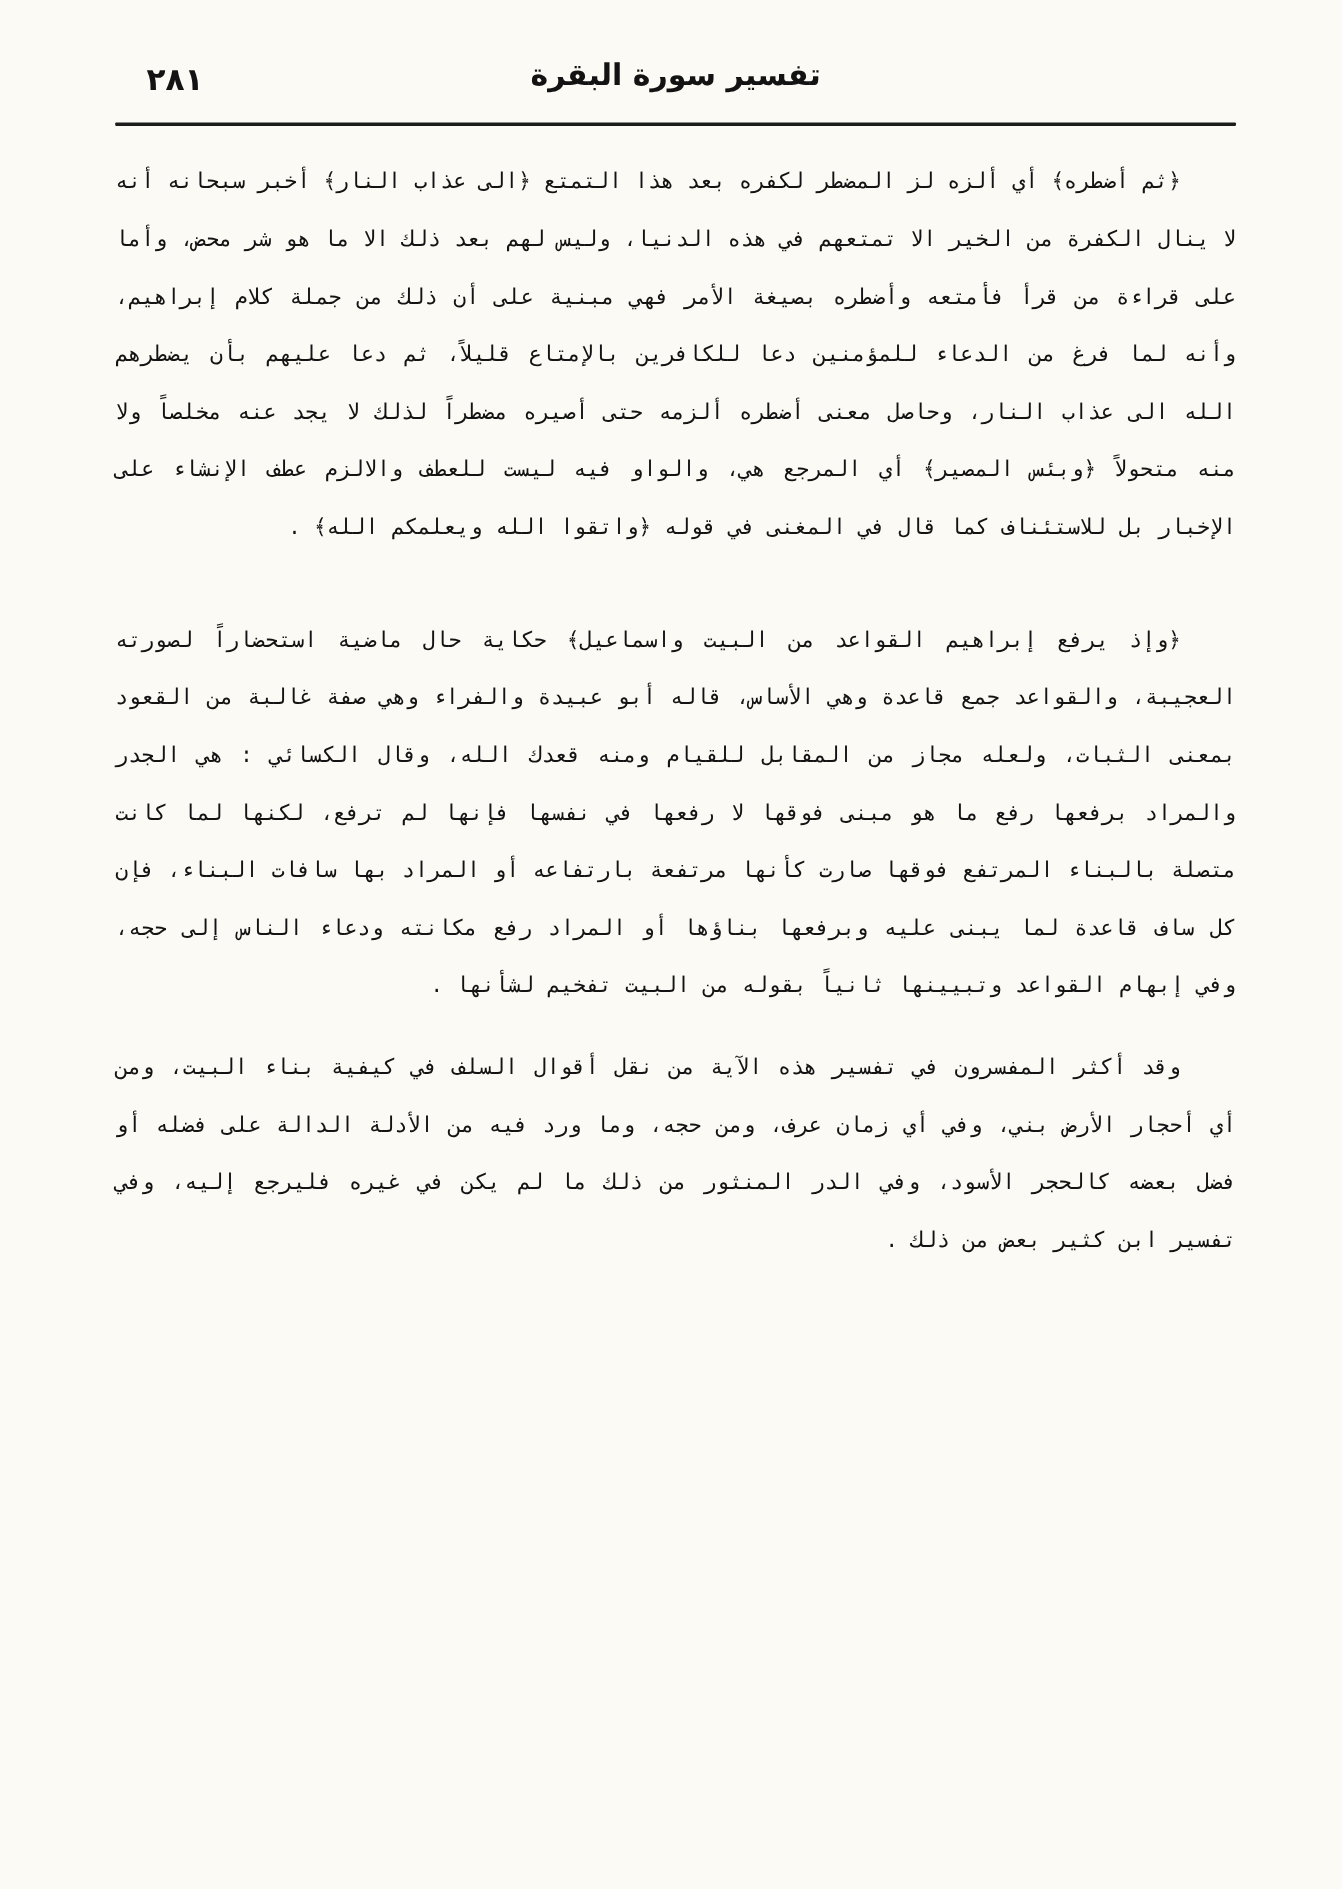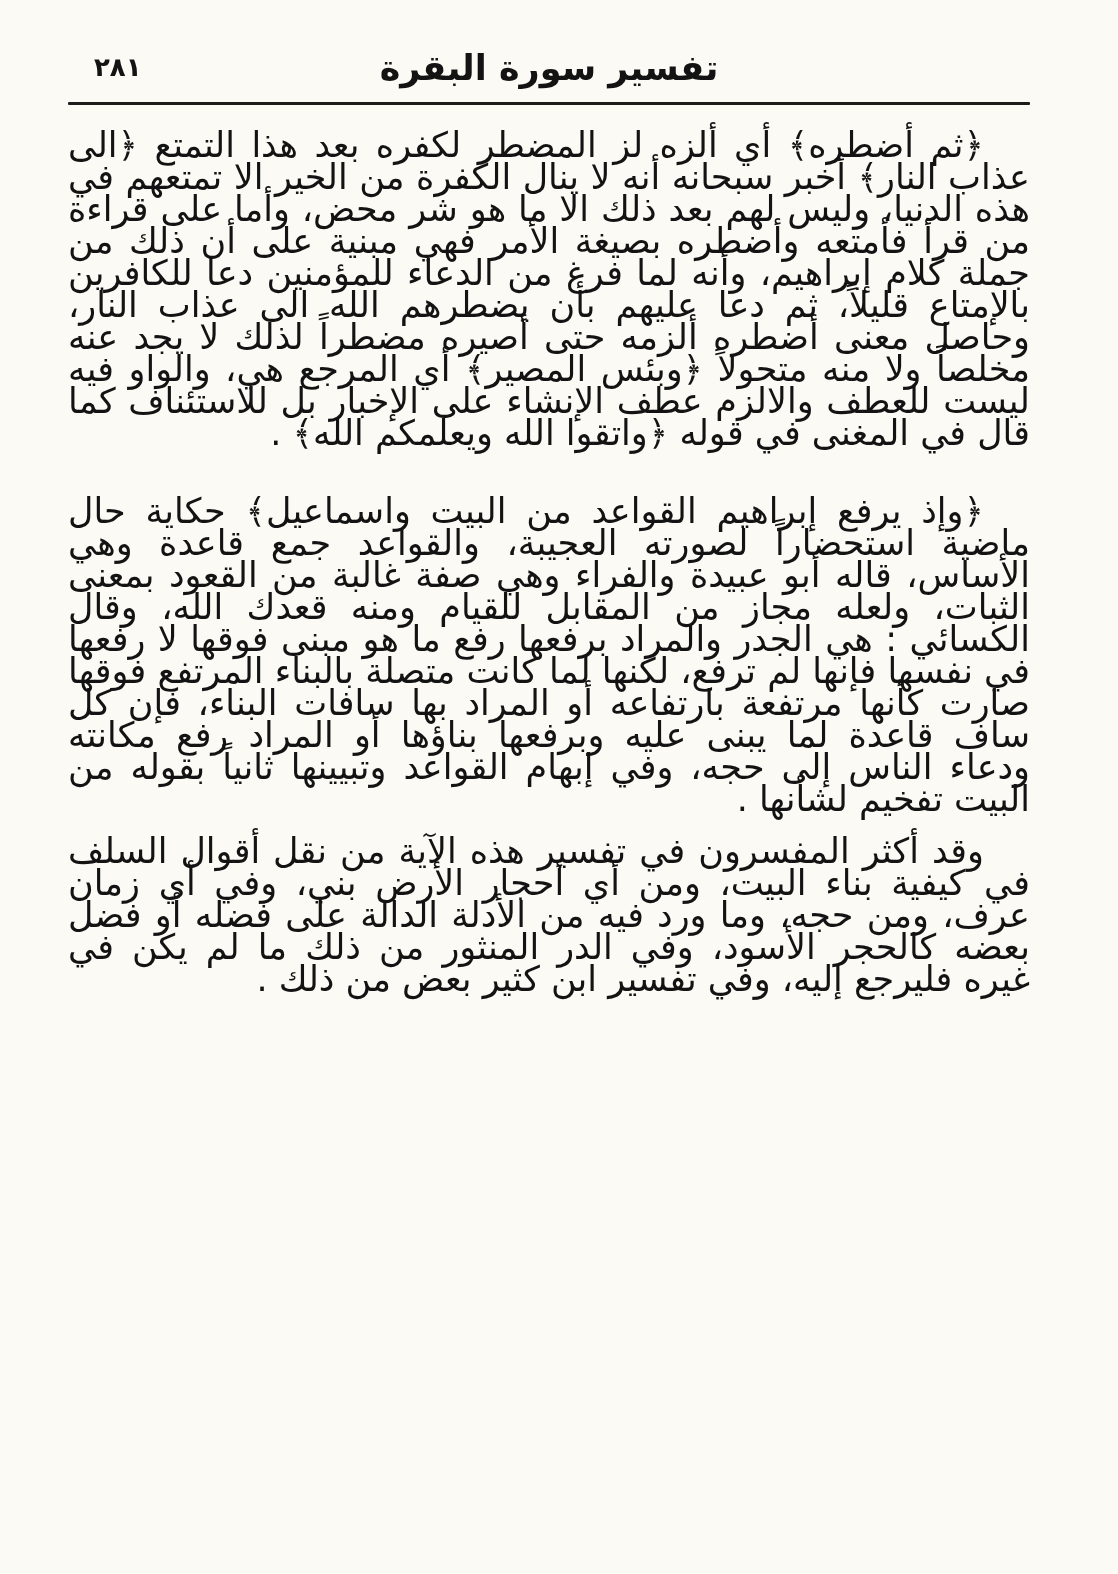--- a/index.html
+++ b/index.html
@@ -10,52 +10,53 @@
   .page {
     position: relative;
     width: 1118px;
     height: 1574px;
     margin: 0 auto;
     background: #fbfaf5;
     color: #131313;
     font-family: "DejaVu Sans", sans-serif;
     direction: rtl;
     box-sizing: border-box;
-    padding: 48px 88px 40px 68px;
+    padding: 48px 88px 40px 96px;
     overflow: hidden;
   }
   .page-header {
     position: relative;
     height: 46px;
   }
   .page-number {
     position: absolute;
     left: 26px;
     top: 4px;
     font-size: 26px;
     font-weight: bold;
     letter-spacing: 2px;
   }
   .page-title {
     margin: 0;
     text-align: center;
-    font-size: 35px;
+    font-size: 25px;
     font-weight: bold;
   }
   .header-rule {
     height: 3px;
     background: #1c1c1c;
     margin-top: 8px;
     border-radius: 1px;
   }
   .page-body {
     margin-top: 24px;
-    font-size: 35px;
-    line-height: 32px;
+    font-size: 18px;
+    line-height: 48px;
     text-align: justify;
+    font-family: Liberation Mono, monospace;
   }
   .para {
     margin: 0;
     text-indent: 46px;
   }
   .para.gap-large { margin-top: 46px; }
   .para.gap-small { margin-top: 10px; }
   .para.gap-medium { margin-top: 20px; }
 </style>
 </head>

